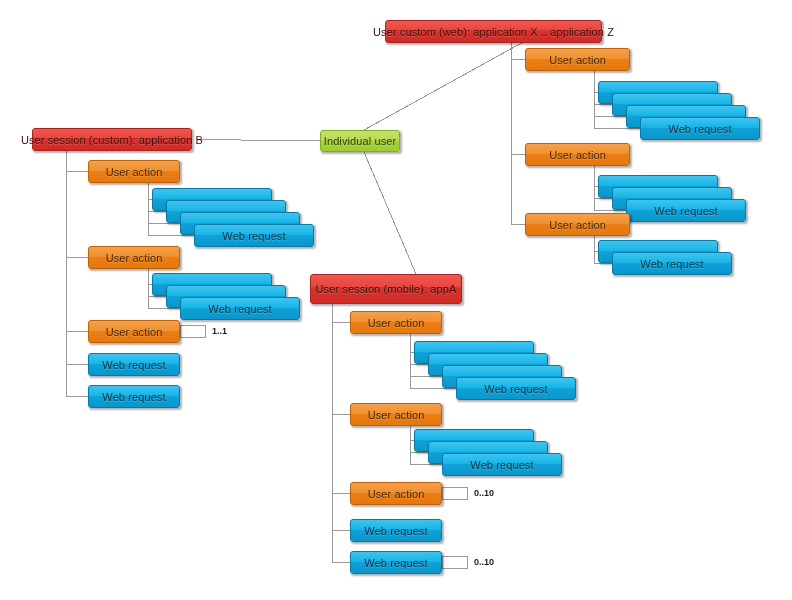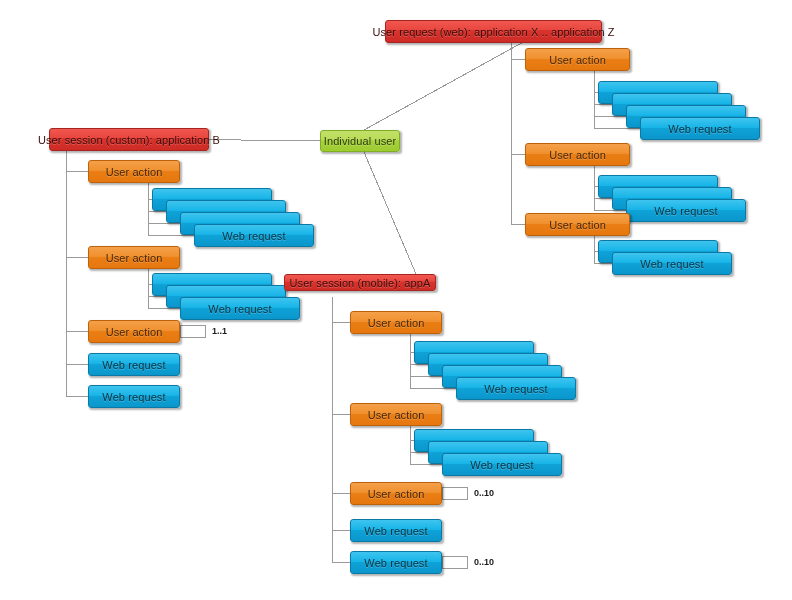--- a/index.html
+++ b/index.html
@@ -129,21 +129,21 @@
       <line x1="410.72" y1="464.5" x2="442" y2="464.5" stroke="#9a9a9a" stroke-width="1" shape-rendering="crispEdges"></line>
       <line x1="332" y1="493.5" x2="350" y2="493.5" stroke="#9a9a9a" stroke-width="1" shape-rendering="crispEdges"></line>
       <line x1="332" y1="530.5" x2="350" y2="530.5" stroke="#9a9a9a" stroke-width="1" shape-rendering="crispEdges"></line>
       <line x1="332" y1="562.5" x2="350" y2="562.5" stroke="#9a9a9a" stroke-width="1" shape-rendering="crispEdges"></line>
     </svg>
   <div id="nodes">
       <div class="node n-user" style="left: 320px; top: 130px; width: 80px; height: 22px; z-index: 40;">
         <span>Individual user</span>
       </div>
       <div class="node n-session" style="left: 385px; top: 20px; width: 217px; height: 23px; z-index: 30;">
-        <span>User request (web): application X .. application Z</span>
+        <span>User custom (web): application X .. application Z</span>
       </div>
       <div class="node n-action" style="left: 525px; top: 48px; width: 105px; height: 23px; z-index: 25;">
         <span>User action</span>
       </div>
       <div class="deck" style="left: 0px; top: 0px;">
         <div class="node n-request" style="left: 598px; top: 81px; width: 120px; z-index: 10;">
           <span></span>
         </div>
         <div class="node n-request" style="left: 612px; top: 93px; width: 120px; z-index: 11;">
           <span></span>
@@ -173,21 +173,21 @@
         <span>User action</span>
       </div>
       <div class="deck" style="left: 0px; top: 0px;">
         <div class="node n-request" style="left: 598px; top: 240px; width: 120px; z-index: 10;">
           <span></span>
         </div>
         <div class="node n-request" style="left: 612px; top: 252px; width: 120px; z-index: 11;">
           <span>Web request</span>
         </div>
       </div>
-      <div class="node n-session" style="left: 49px; top: 128px; width: 160px; height: 23px; z-index: 30;">
+      <div class="node n-session" style="left: 32px; top: 128px; width: 160px; height: 23px; z-index: 30;">
         <span>User session (custom): application B</span>
       </div>
       <div class="node n-action" style="left: 88px; top: 160px; width: 92px; height: 23px; z-index: 25;">
         <span>User action</span>
       </div>
       <div class="deck" style="left: 0px; top: 0px;">
         <div class="node n-request" style="left: 152px; top: 188px; width: 120px; z-index: 10;">
           <span></span>
         </div>
         <div class="node n-request" style="left: 166px; top: 200px; width: 120px; z-index: 11;">
@@ -218,21 +218,21 @@
         <span>User action</span>
       </div>
       <div class="mult-box" style="left: 180px; top: 325px; width: 26px; height: 13px;"></div>
       <div class="mult-label" style="left: 212px; top: 326px;">1..1</div>
       <div class="node n-request" style="left: 88px; top: 353px; width: 92px; height: 23px; z-index: 25;">
         <span>Web request</span>
       </div>
       <div class="node n-request" style="left: 88px; top: 385px; width: 92px; height: 23px; z-index: 25;">
         <span>Web request</span>
       </div>
-      <div class="node n-session" style="left: 284px; top: 274px; width: 152px; height: 17px; z-index: 30;">
+      <div class="node n-session" style="left: 310px; top: 274px; width: 152px; height: 30px; z-index: 30;">
         <span>User session (mobile): appA</span>
       </div>
       <div class="node n-action" style="left: 350px; top: 311px; width: 92px; height: 23px; z-index: 25;">
         <span>User action</span>
       </div>
       <div class="deck" style="left: 0px; top: 0px;">
         <div class="node n-request" style="left: 414px; top: 341px; width: 120px; z-index: 10;">
           <span></span>
         </div>
         <div class="node n-request" style="left: 428px; top: 353px; width: 120px; z-index: 11;">

